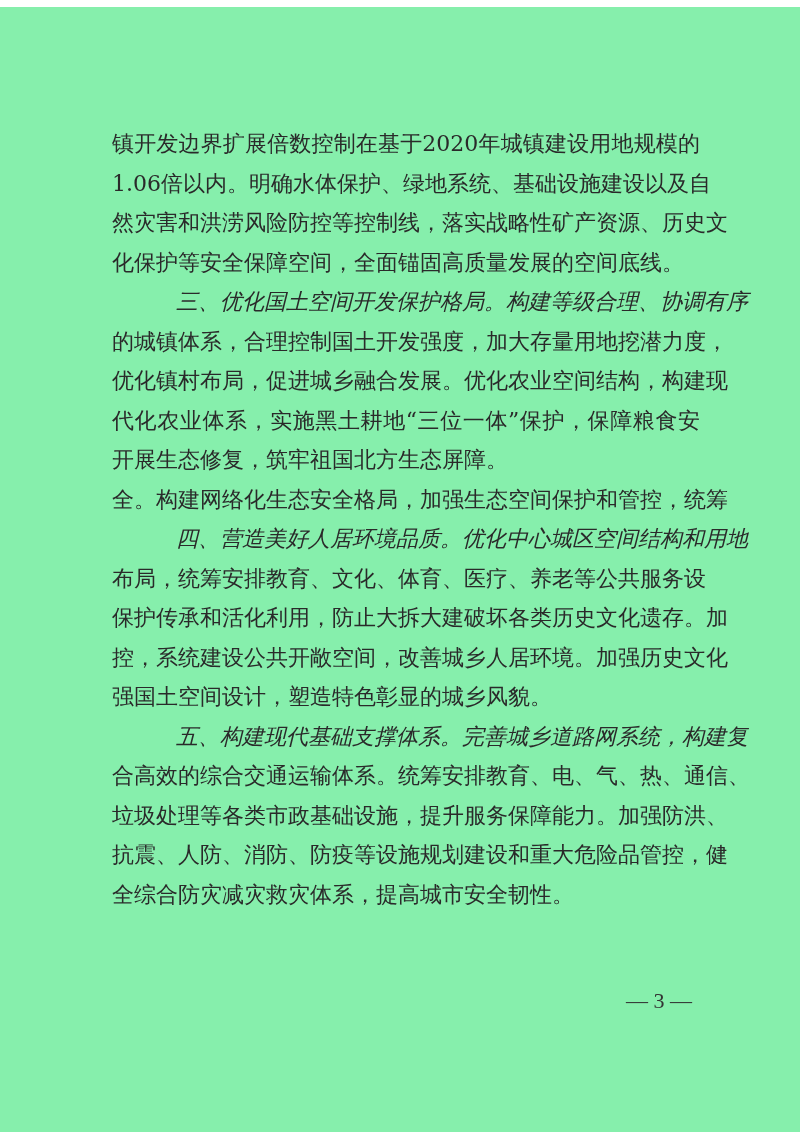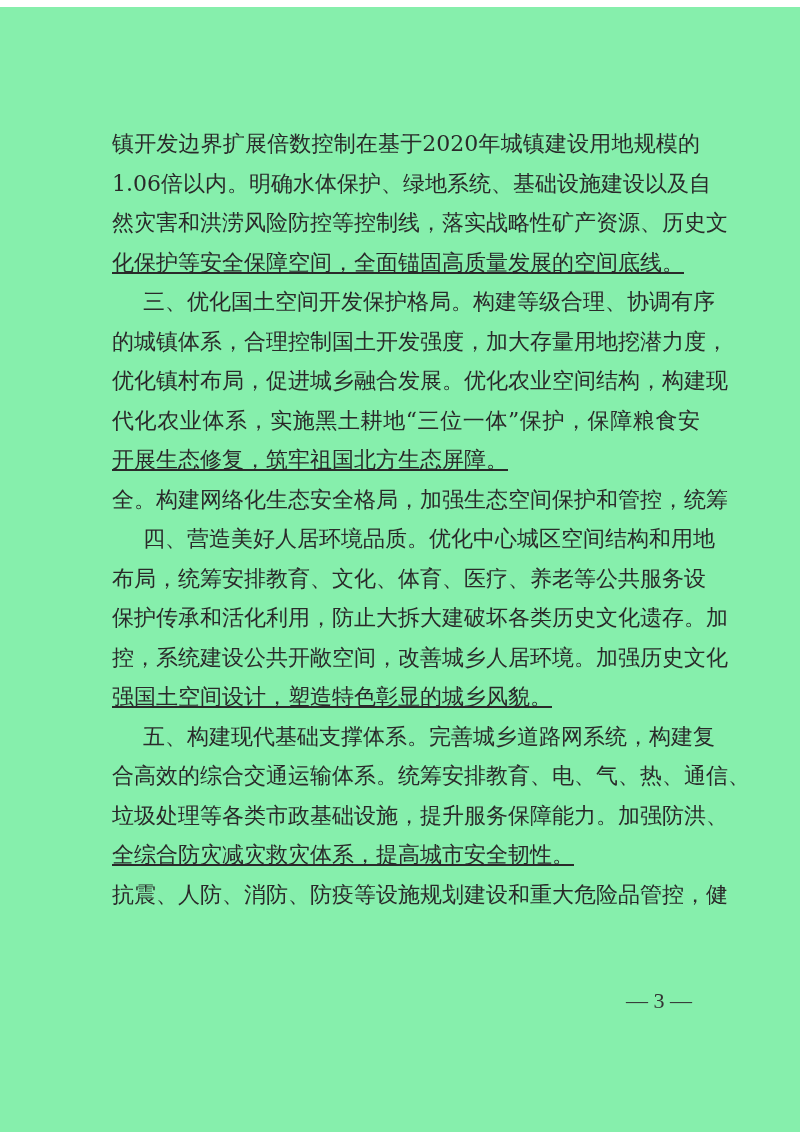--- a/index.html
+++ b/index.html
@@ -33,26 +33,26 @@
     }
     .line {
       display: block;
       height: 39.5px;
       white-space: nowrap;
       text-align: justify;
       text-align-last: justify;
       width: 588px;
     }
     .line.indent {
-      margin-left: 31px;
+      margin-left: 64px;
       width: 542px;
+      font-style: italic;
     }
     .line.last {
       text-align-last: left;
-      text-decoration: underline;
     }
     .page-number {
       position: absolute;
       left: 618px;
       top: 981px;
       width: 82px;
       text-align: center;
       color: #333333;
       font-family: "Liberation Serif", "DejaVu Serif", serif;
       font-size: 22px;
@@ -76,18 +76,18 @@
     <span class="line last">开展生态修复，筑牢祖国北方生态屏障。</span>
     <span class="line">全。构建网络化生态安全格局，加强生态空间保护和管控，统筹</span>
     <span class="line indent">四、营造美好人居环境品质。优化中心城区空间结构和用地</span>
     <span class="line">布局，统筹安排教育、文化、体育、医疗、养老等公共服务设</span>
     <span class="line">保护传承和活化利用，防止大拆大建破坏各类历史文化遗存。加</span>
     <span class="line">控，系统建设公共开敞空间，改善城乡人居环境。加强历史文化</span>
     <span class="line last">强国土空间设计，塑造特色彰显的城乡风貌。</span>
     <span class="line indent">五、构建现代基础支撑体系。完善城乡道路网系统，构建复</span>
     <span class="line">合高效的综合交通运输体系。统筹安排教育、电、气、热、通信、</span>
     <span class="line">垃圾处理等各类市政基础设施，提升服务保障能力。加强防洪、</span>
+    <span class="line">抗震、人防、消防、防疫等设施规划建设和重大危险品管控，健</span>
     <span class="line last">全综合防灾减灾救灾体系，提高城市安全韧性。</span>
-    <span class="line">抗震、人防、消防、防疫等设施规划建设和重大危险品管控，健</span>
   </div>
 
   <div class="page-number">— 3 —</div>
 </div>
 
 </body></html>

